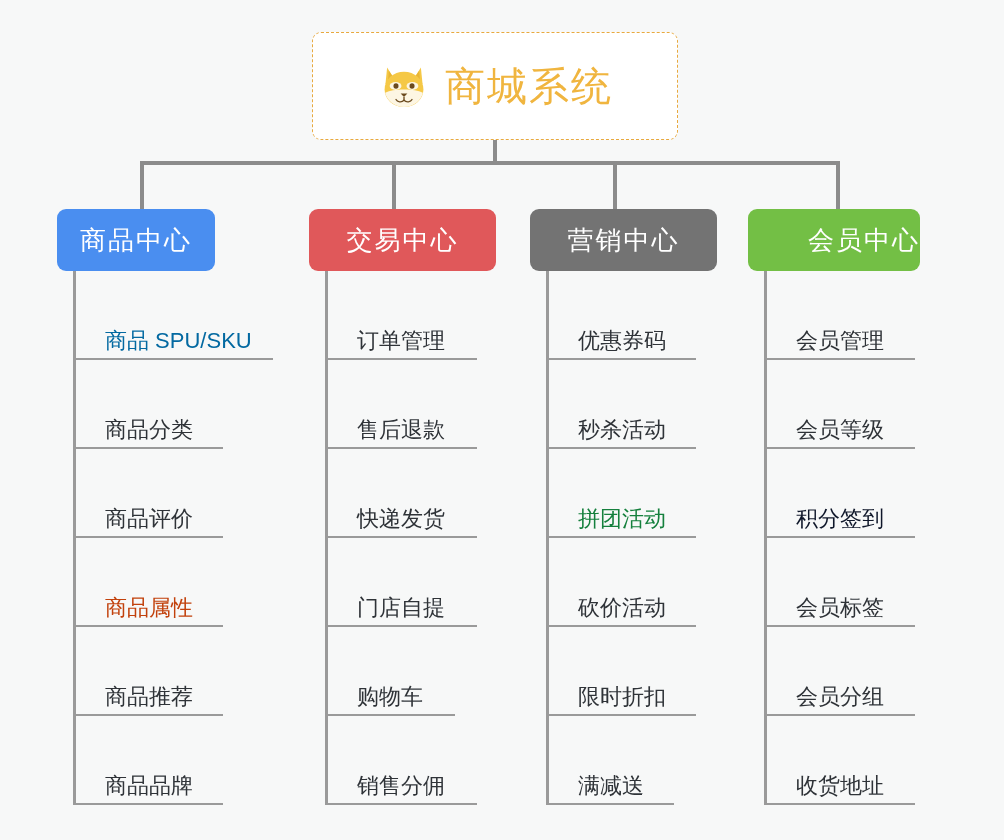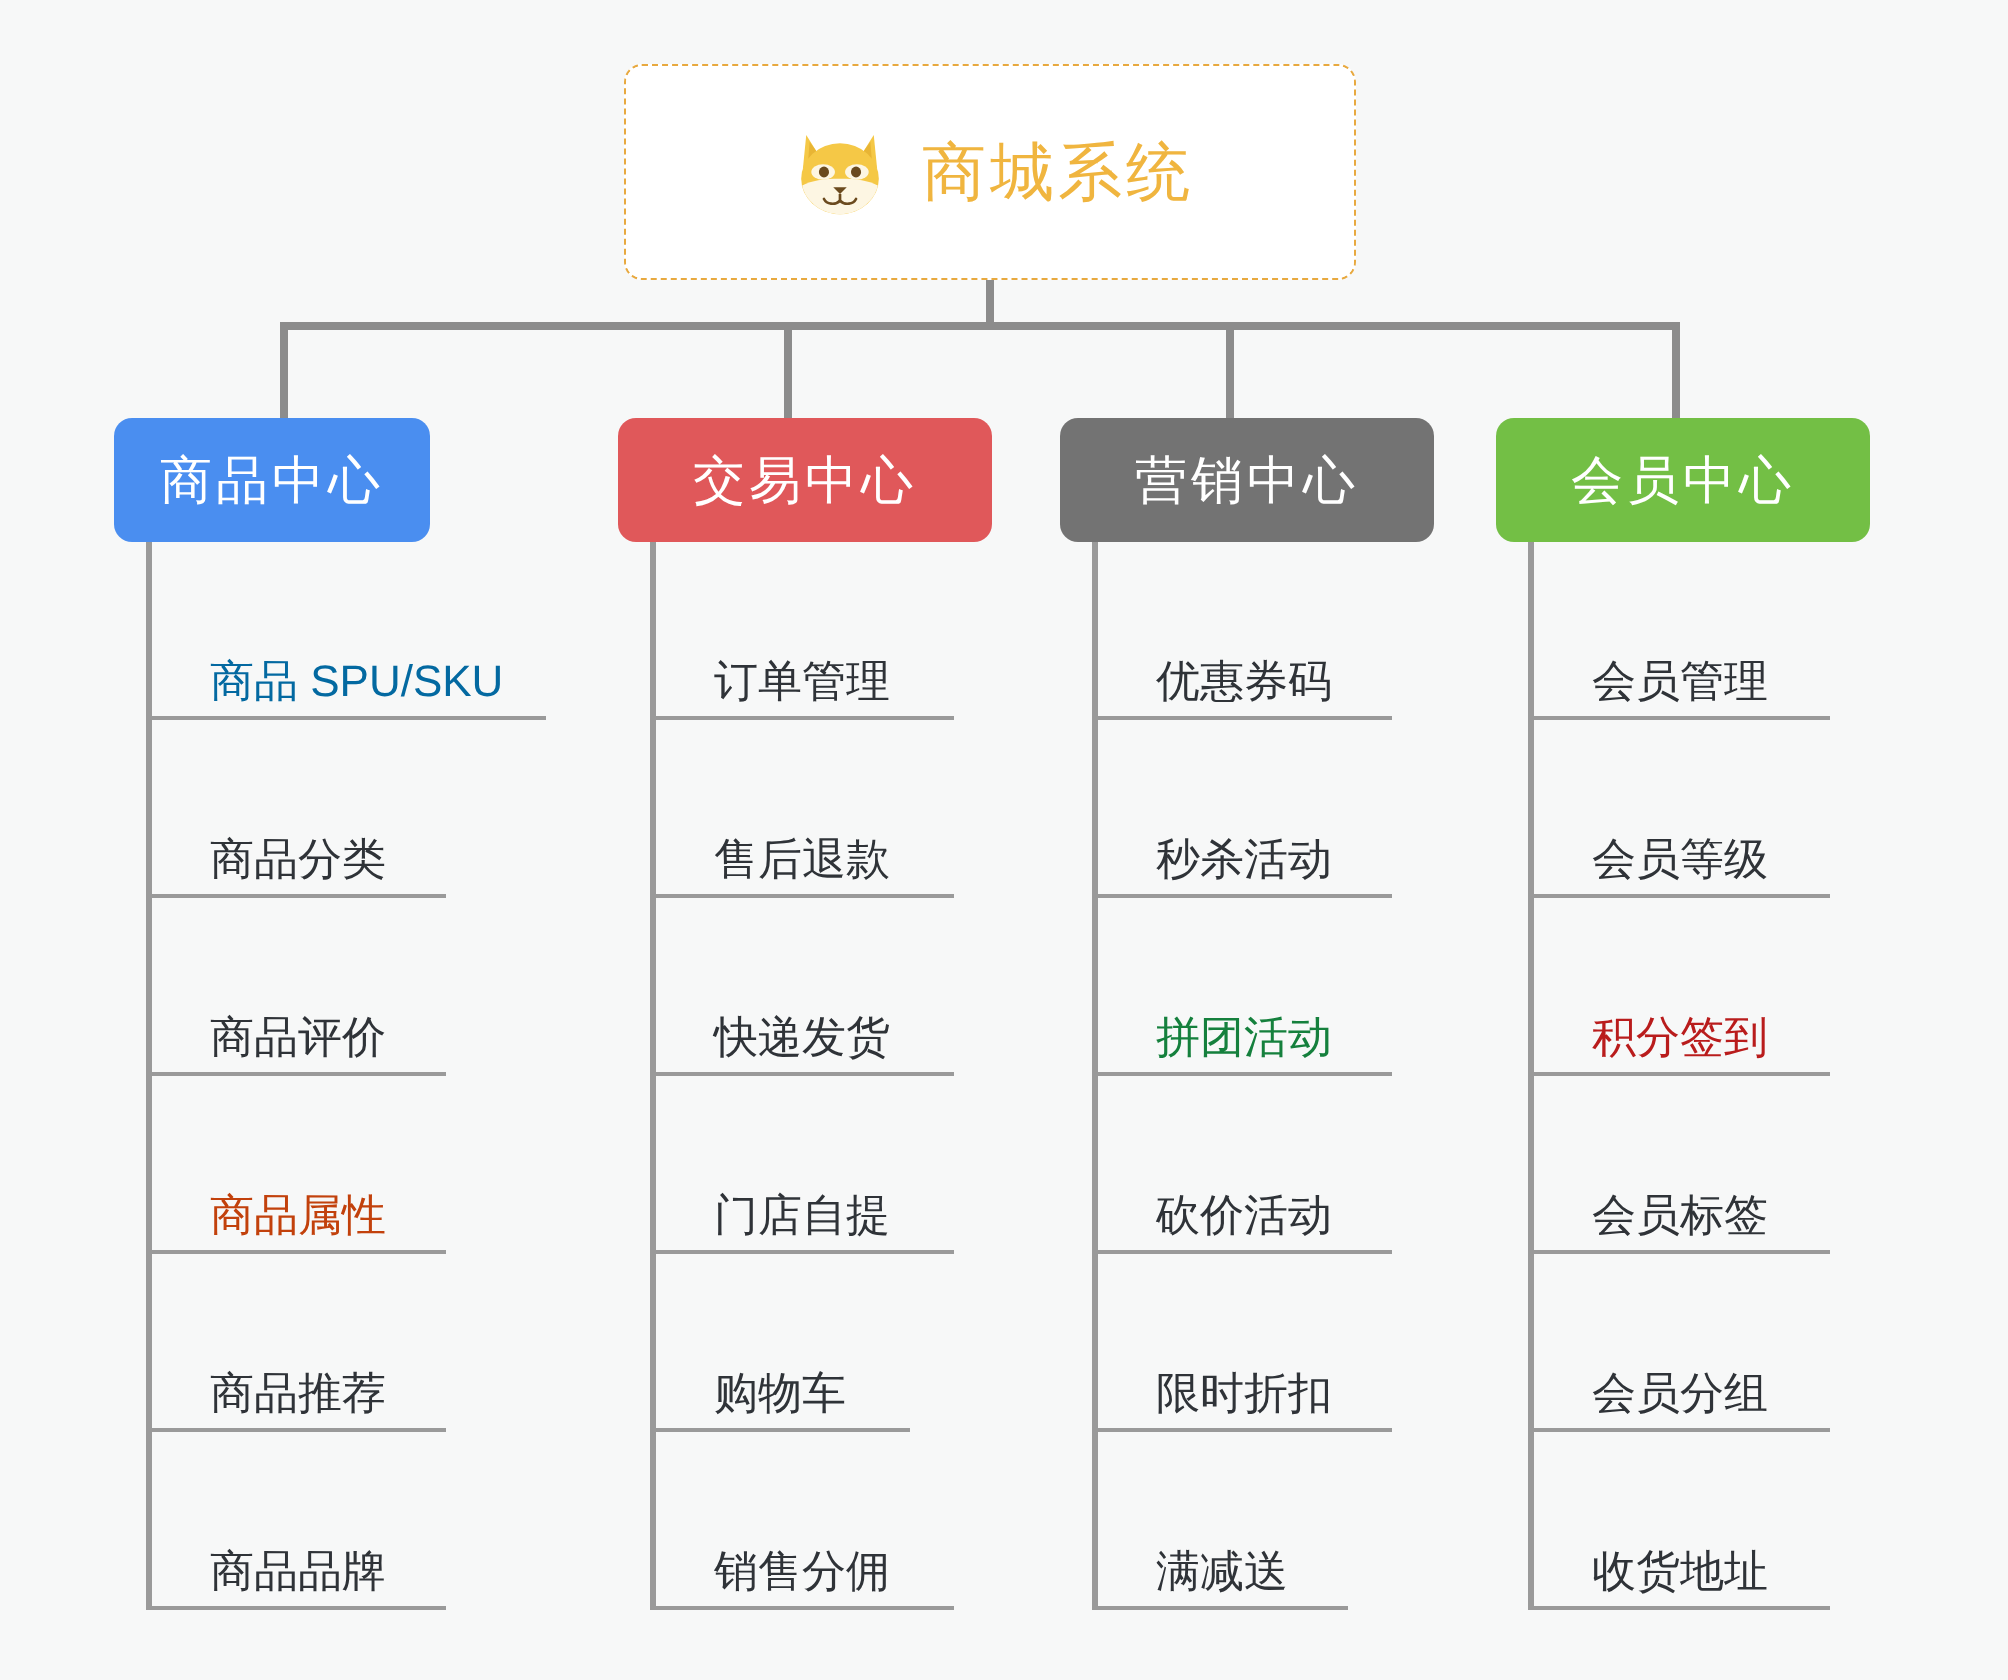--- a/index.html
+++ b/index.html
@@ -35,21 +35,21 @@
     justify-content: center;
     gap: 14px;
   }
   .root-emoji {
     width: 54px;
     height: 54px;
     flex: 0 0 auto;
     display: block;
   }
   .root-title {
-    font-size: 32px;
+    font-size: 40px;
     color: #f0b53f;
     letter-spacing: 2px;
     line-height: 1;
     white-space: nowrap;
   }
 
   
   .line {
     position: absolute;
     background: #8c8c8c;
@@ -238,35 +238,35 @@
         <span class="leaf-underline" style="width: 150px; background: rgb(154, 154, 154);"></span>
       </div>
       <div class="leaf">
         <span class="leaf-label" style="color: rgb(47, 51, 56);">满减送</span>
         <span class="leaf-underline" style="width: 128px; background: rgb(154, 154, 154);"></span>
       </div>
     </div>
   </div>
 
   <div class="column" style="left:748px;">
-    <div class="cat-box" style="background: rgb(115, 191, 69); width: 187px;">
+    <div class="cat-box" style="background: rgb(115, 191, 69); width: 172px; justify-content: flex-end;">
       <span>会员中心</span>
     </div>
     <div class="trunk" style="height: 534px; background: rgb(154, 154, 154);"></div>
     <div class="leaves">
       <div class="leaf">
         <span class="leaf-label" style="color: rgb(47, 51, 56);">会员管理</span>
         <span class="leaf-underline" style="width: 151px; background: rgb(154, 154, 154);"></span>
       </div>
       <div class="leaf">
         <span class="leaf-label" style="color: rgb(47, 51, 56);">会员等级</span>
         <span class="leaf-underline" style="width: 151px; background: rgb(154, 154, 154);"></span>
       </div>
       <div class="leaf">
-        <span class="leaf-label" style="color: #b91c1c; margin-top: 15px;">积分签到</span>
+        <span class="leaf-label" style="color: #0f172a; margin-top: 15px;">积分签到</span>
         <span class="leaf-underline" style="width: 151px; background: rgb(154, 154, 154);"></span>
       </div>
       <div class="leaf">
         <span class="leaf-label" style="color: rgb(47, 51, 56);">会员标签</span>
         <span class="leaf-underline" style="width: 151px; background: rgb(154, 154, 154);"></span>
       </div>
       <div class="leaf">
         <span class="leaf-label" style="color: rgb(47, 51, 56);">会员分组</span>
         <span class="leaf-underline" style="width: 151px; background: rgb(154, 154, 154);"></span>
       </div>

